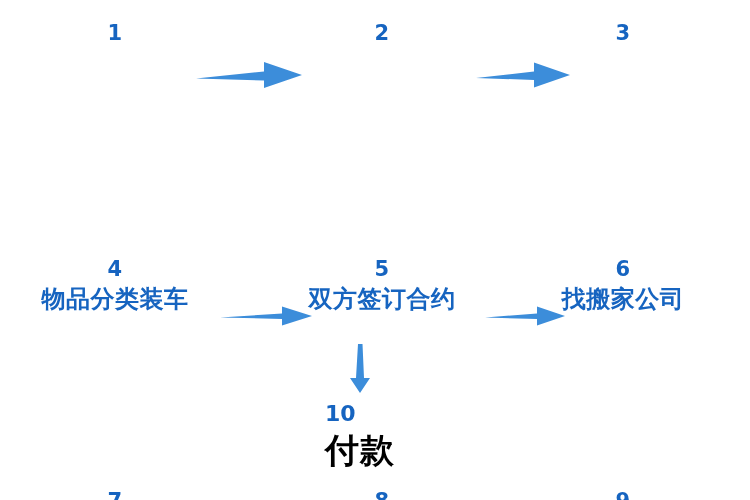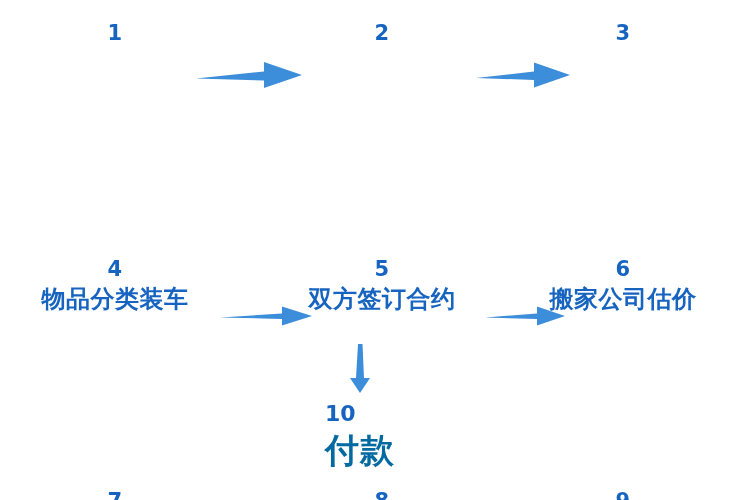--- a/index.html
+++ b/index.html
@@ -83,21 +83,21 @@
   }
   .final-num {
     display: block;
     color: #1664c0;
     font-size: 22px;
     font-weight: bold;
     line-height: 28px;
   }
   .final-label {
     display: block;
-    color: #0369a1;
+    color: #000000;
     font-size: 34px;
     font-weight: bold;
     line-height: 44px;
     letter-spacing: 1px;
   }
 
   .down-arrow {
     position: absolute;
     left: 360px;
     top: 344px;
@@ -155,21 +155,21 @@
     </div>
 
     <div class="arrow" style="left:485px; top:185px;">
       <svg width="82" height="26" viewBox="0 0 82 26" aria-hidden="true">
         <path d="M0 14.5 L52 10.5 L52 3.5 L80 13 L52 22.5 L52 16 Z" fill="#3c8dda"></path>
       </svg>
     </div>
 
     <div class="step col-3 step-row2">
       <span class="step-num">6</span>
-      <span class="step-label">搬家公司估价</span>
+      <span class="step-label">找搬家公司</span>
     </div>
   </div>
 
   <div class="flow-row row-3">
 
     <div class="step col-1 step-row3">
       <span class="step-num">7</span>
 
     </div>
 

